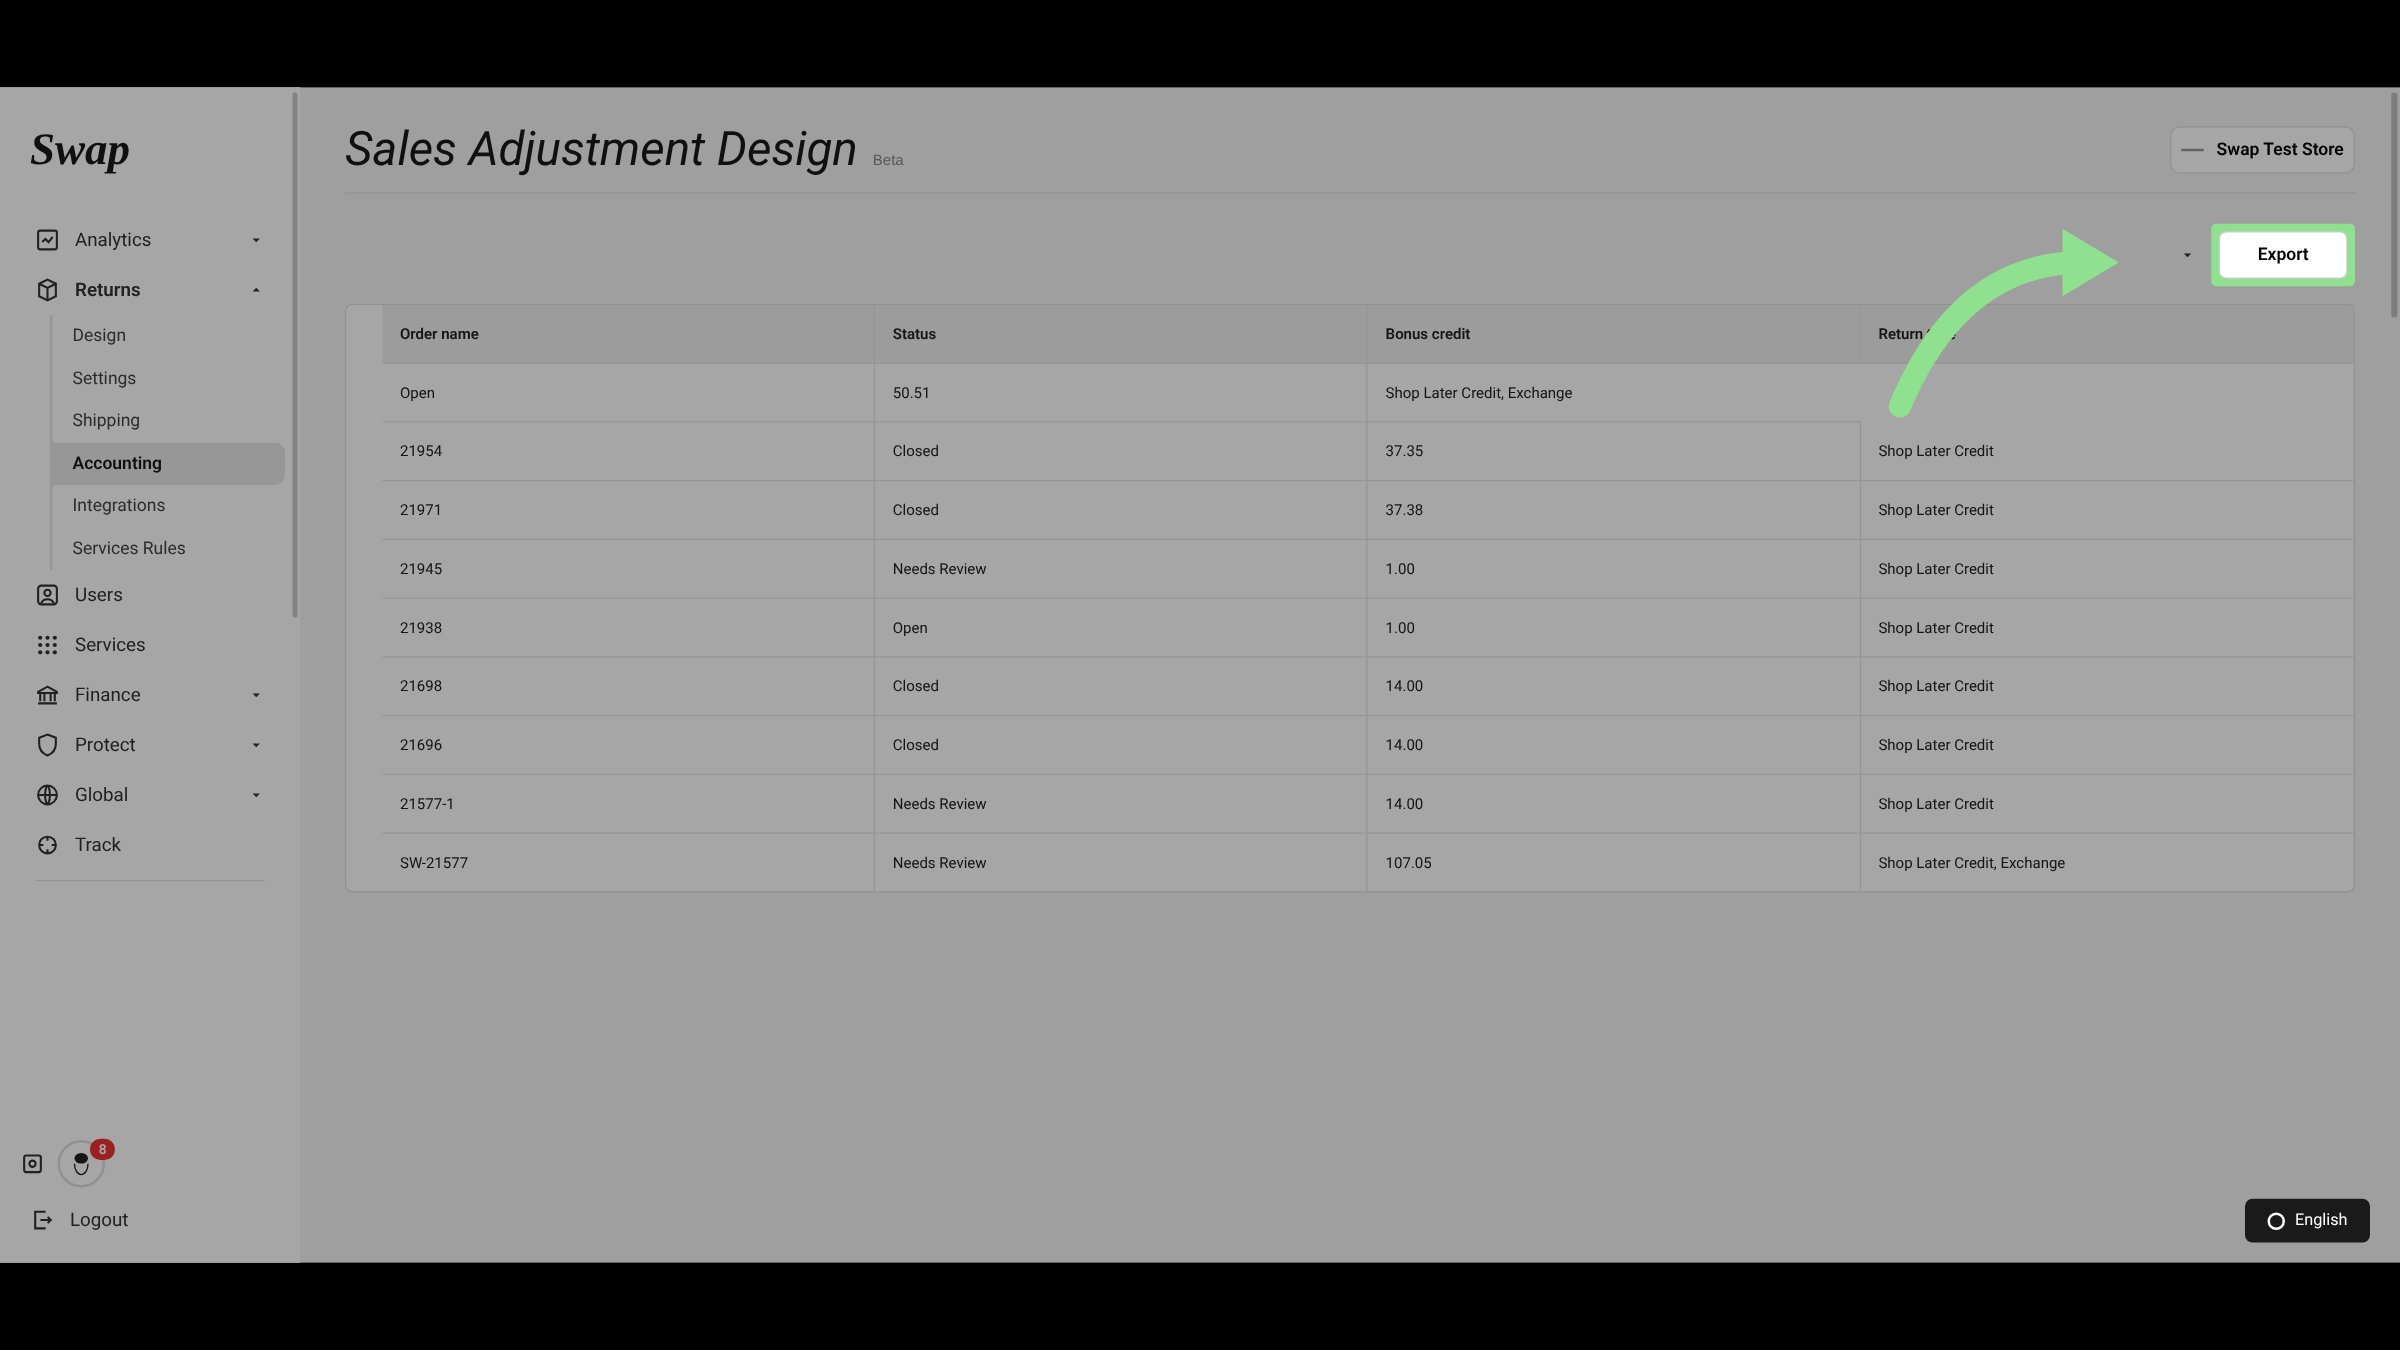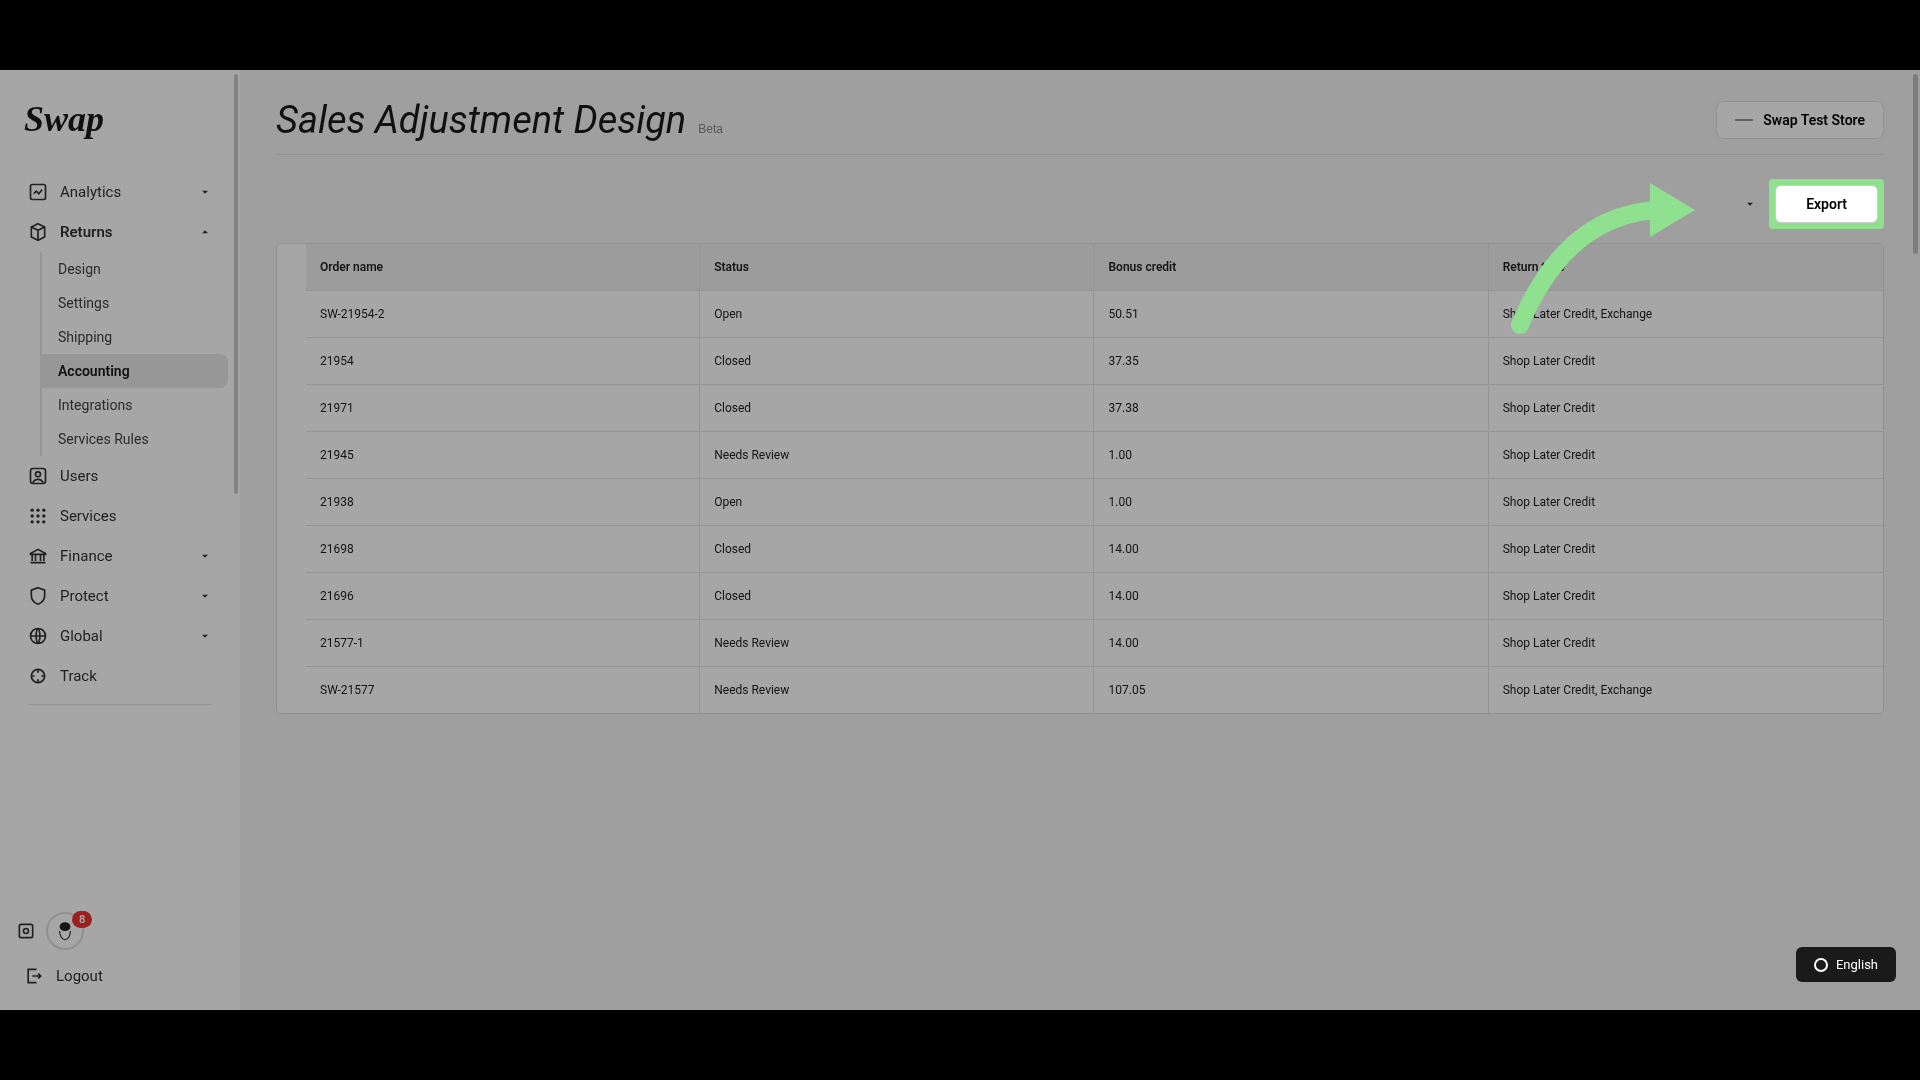--- a/index.html
+++ b/index.html
@@ -41,21 +41,21 @@
 
 
 .main { flex: 1; padding: 28px 36px; position: relative; overflow: hidden; }
 .main-scroll { position: absolute; right: 0; top: 0; bottom: 0; width: 10px; }
 .main-scroll-thumb { position: absolute; right: 2px; top: 4px; width: 5px; height: 180px; background: #c0c0c0; border-radius: 3px; }
 
 .header-row { display: flex; align-items: center; justify-content: space-between; margin-bottom: 12px; }
 .page-title { font-family: Georgia, 'Times New Roman', serif; font-size: 38px; font-weight: 400; color: #1a1a1a; font-style: italic; display: flex; align-items: baseline; gap: 12px; }
 .beta-tag { font-family: -apple-system, sans-serif; font-size: 12px; font-style: normal; color: #888; }
 
-.store-selector { display: flex; align-items: center; gap: 10px; padding: 10px 18px; border: 1px solid #ddd; border-radius: 8px; background: #fff; }
+.store-selector { display: flex; align-items: center; gap: 10px; padding: 10px 8px; border: 1px solid #ddd; border-radius: 8px; background: #fff; }
 .store-selector .dash { width: 18px; height: 2px; background: #999; }
 .store-selector .store-name { font-size: 14px; font-weight: 600; }
 
 .header-divider { height: 1px; background: #ddd; margin-bottom: 24px; }
 
 .toolbar-row { display: flex; justify-content: flex-end; align-items: center; gap: 12px; margin-bottom: 14px; }
 .date-range { display: flex; align-items: center; }
 .date-caret { width: 14px; height: 14px; }
 
 .export-highlight { position: relative; z-index: 20; padding: 6px; background: #8fe08f; border-radius: 4px; }
@@ -66,21 +66,21 @@
 .table-header { background: #f0f0f0; }
 .th, .td { padding: 16px 14px; font-size: 12px; border-bottom: 1px solid #e5e5e5; border-right: 1px solid #e5e5e5; color: #222; }
 .th { font-weight: 600; font-size: 12px; }
 .th:last-child, .td:last-child { border-right: none; }
 .table-row:last-child .td { border-bottom: none; }
 
 
 .arrow-annotation { position: absolute; z-index: 30; pointer-events: none; }
 
 
-.lang-pill { position: absolute; right: 24px; bottom: 28px; z-index: 10; background: #1a1a1a; color: #fff; padding: 10px 18px; border-radius: 6px; display: flex; align-items: center; gap: 8px; font-size: 13px; }
+.lang-pill { position: absolute; right: 24px; bottom: 16px; z-index: 10; background: #1a1a1a; color: #fff; padding: 10px 18px; border-radius: 6px; display: flex; align-items: center; gap: 8px; font-size: 13px; }
 .lang-pill .circle { width: 14px; height: 14px; border: 2px solid #fff; border-radius: 50%; }
 
 svg { display: block; }
 </style>
 </head>
 <body>
 
 <div class="letterbox-top"></div>
 <div class="letterbox-bottom"></div>
 
@@ -275,21 +275,20 @@
 
     <div class="table">
       <div class="table-header">
         <div class="th">Order name</div>
         <div class="th">Status</div>
         <div class="th">Bonus credit</div>
         <div class="th">Return type</div>
       </div>
       <div id="table-body">
           <div class="table-row">
-            <div class="td">SW-21954-2</div>
             <div class="td">Open</div>
             <div class="td">50.51</div>
             <div class="td">Shop Later Credit, Exchange</div>
           </div>
           <div class="table-row">
             <div class="td">21954</div>
             <div class="td">Closed</div>
             <div class="td">37.35</div>
             <div class="td">Shop Later Credit</div>
           </div>

